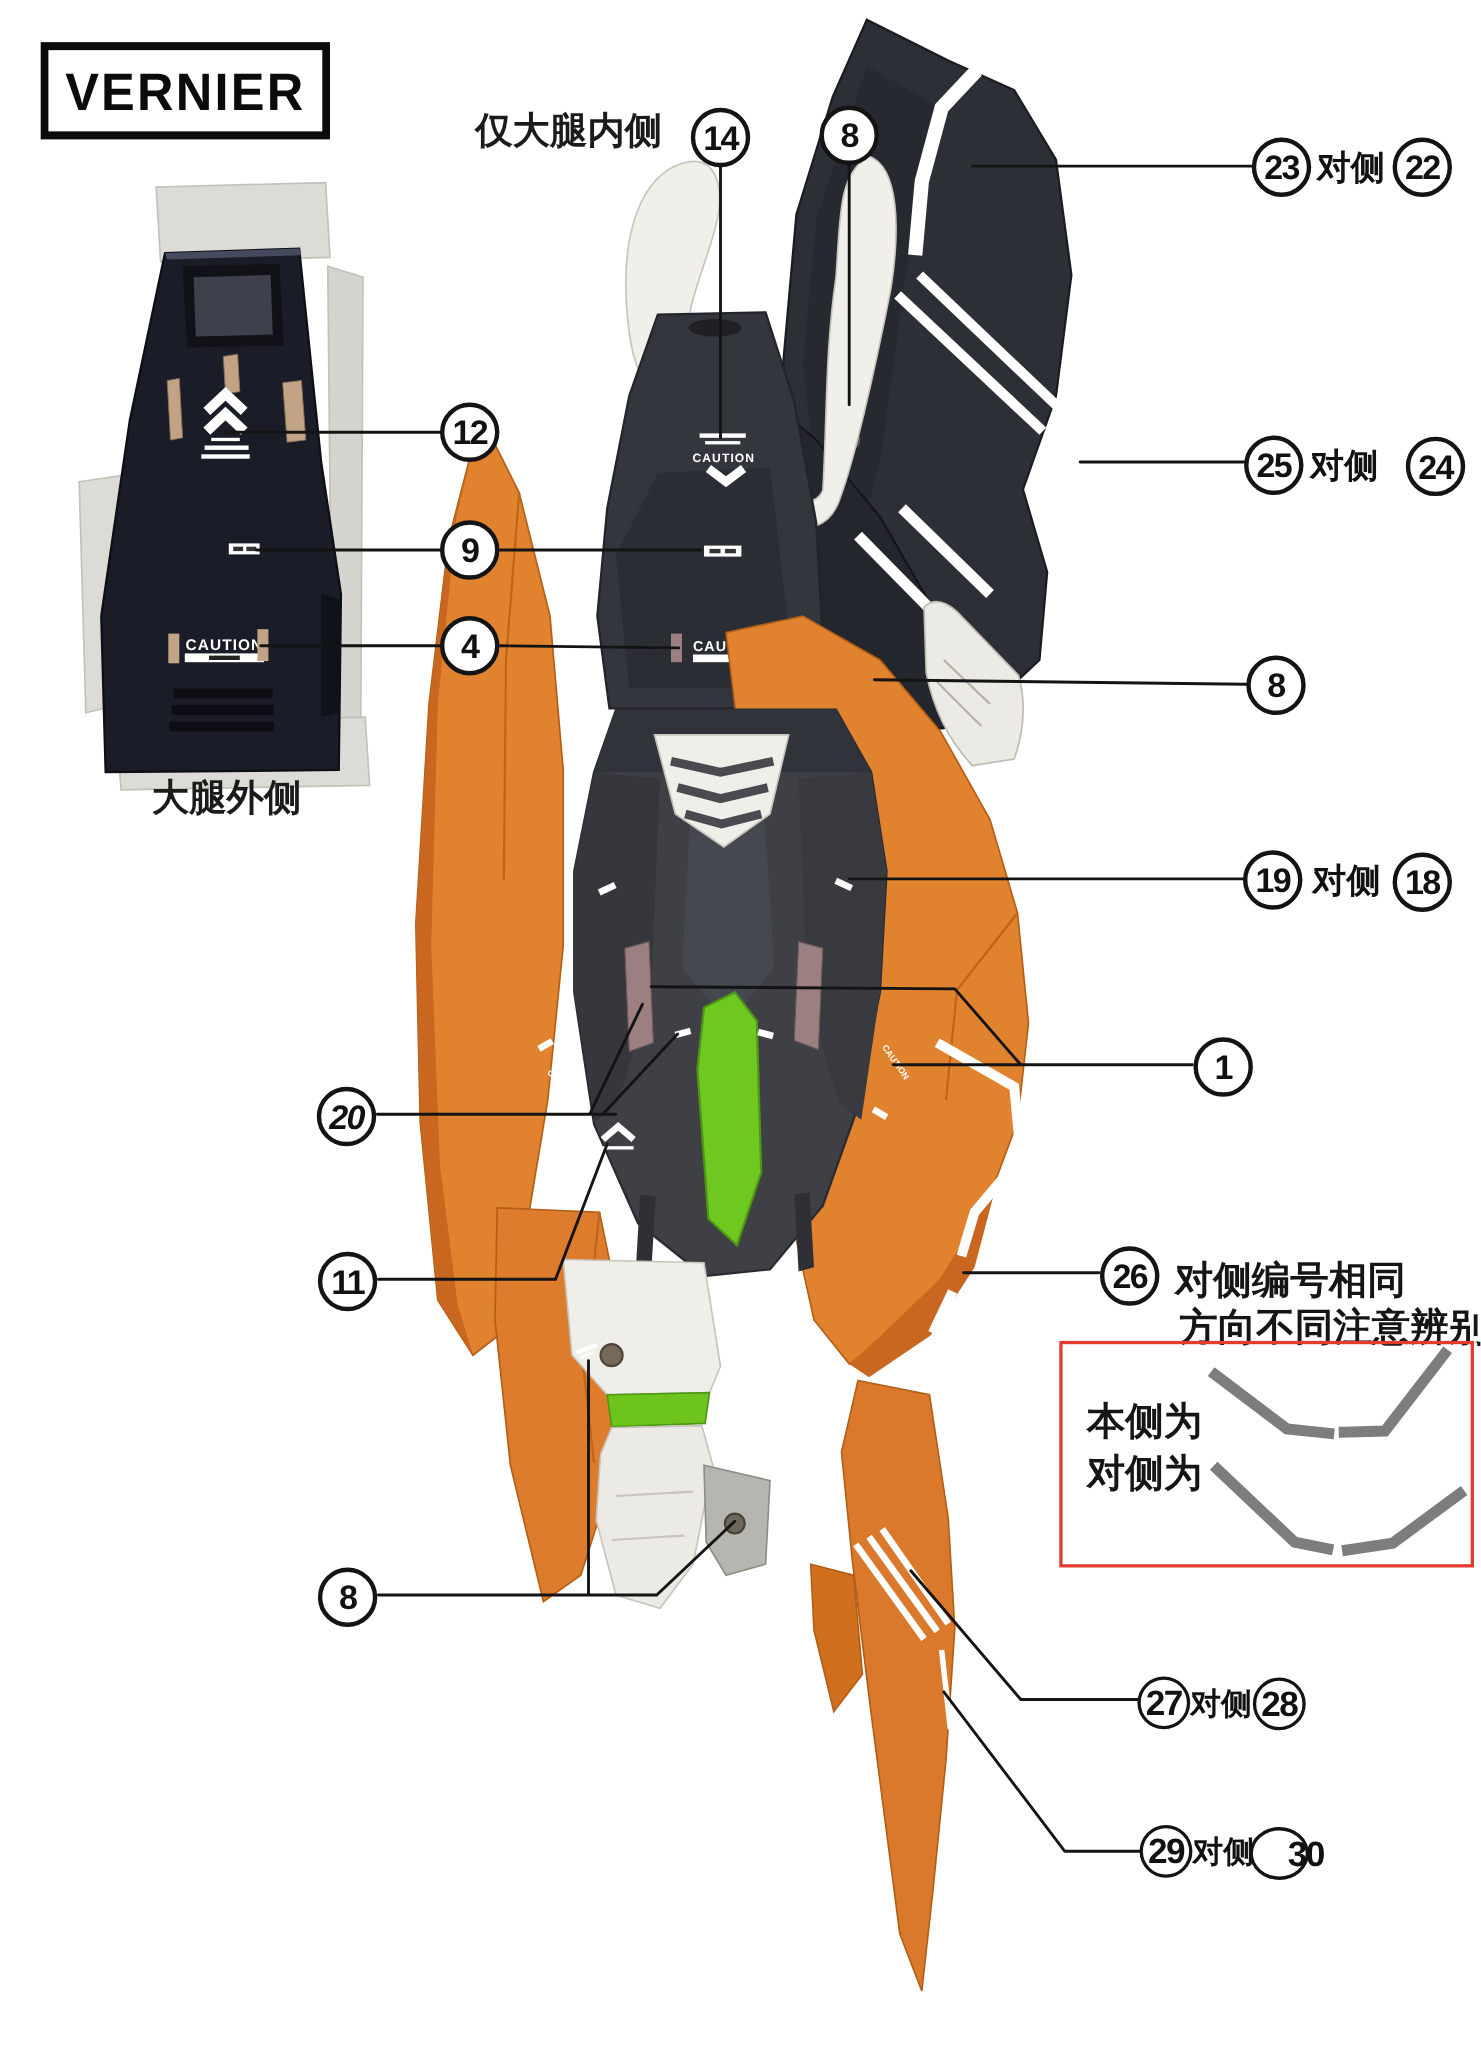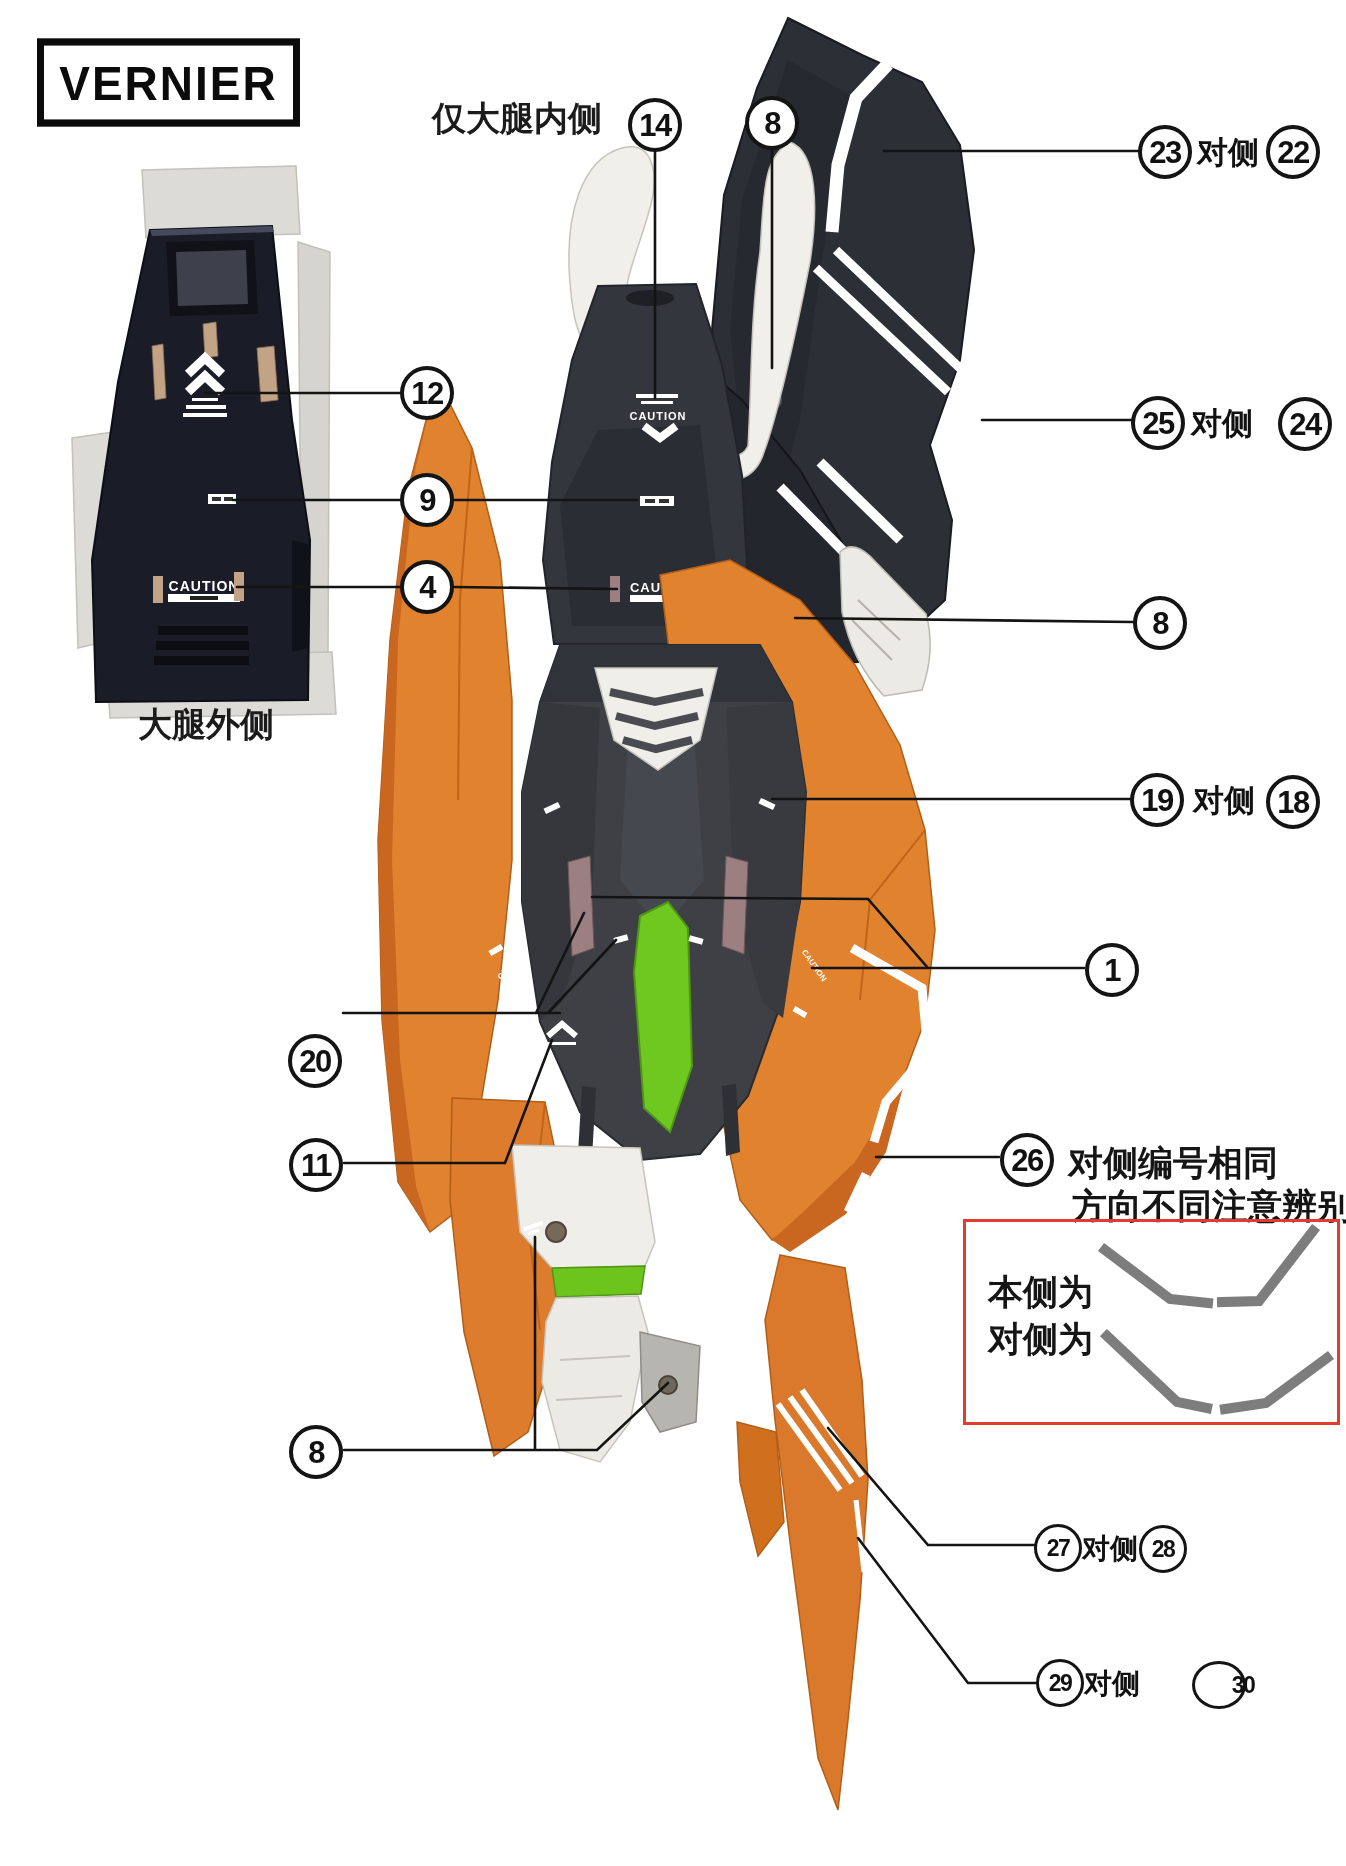--- a/index.html
+++ b/index.html
@@ -5,21 +5,21 @@
   html,body{margin:0;padding:0;background:#ffffff;}
   .page{position:relative;width:1346px;height:1866px;background:#fff;overflow:hidden;
         font-family:"Liberation Sans",sans-serif;}
   svg.art{position:absolute;left:0;top:0;}
   .logo{position:absolute;left:37px;top:40px;width:263px;height:85px;border:7px solid #0b0b0b;
         background:#fff;box-sizing:border-box;display:flex;align-items:center;justify-content:center;
         font:800 46px "Liberation Sans",sans-serif;letter-spacing:2px;color:#0b0b0b;transform:scaleY(1.04);}
   .co{position:absolute;box-sizing:border-box;width:54px;height:54px;background:#fff;
       border:4px solid #141414;border-radius:50%;display:flex;align-items:center;justify-content:center;
       font:700 31px/1 "Liberation Sans",sans-serif;color:#111;transform:translate(-50%,-50%);letter-spacing:-1.5px;}
-  .co.small{width:48px;height:48px;font-size:23px;border-width:3.5px;}
+  .co.small{width:48px;height:48px;font-size:32px;border-width:3.5px;}
   .ds{position:absolute;transform:translate(-50%,-50%);font:600 31px "Liberation Sans",sans-serif;
       color:#111;white-space:nowrap;}
   .ds.small{font-size:28px;}
   .lbl{position:absolute;font:600 34px "Liberation Sans",sans-serif;color:#1b1b1b;white-space:nowrap;}
   .note-line{position:absolute;font:600 35px "Liberation Sans",sans-serif;color:#151515;white-space:nowrap;}
   .redbox{position:absolute;left:963px;top:1219px;width:377px;height:206px;box-sizing:border-box;
       border:3px solid #e23b30;background:transparent;}
 </style>
 </head>
 <body>
@@ -245,30 +245,30 @@
 <div class="ds" style="left:1228px;top:153px;">对侧</div>
 <div class="co" style="left:1293px;top:152px;">22</div>
 <div class="co" style="left:1158px;top:423px;">25</div>
 <div class="ds" style="left:1222px;top:424px;">对侧</div>
 <div class="co" style="left:1305px;top:424px;">24</div>
 <div class="co" style="left:1160px;top:623px;">8</div>
 <div class="co" style="left:1157px;top:800px;">19</div>
 <div class="ds" style="left:1224px;top:801px;">对侧</div>
 <div class="co" style="left:1293px;top:802px;">18</div>
 <div class="co" style="left:1112px;top:970px;">1</div>
-<div class="co" style="left:315px;top:1061px;">20</div>
+<div class="co" style="left:315px;top:1015px;font-style:italic;">20</div>
 <div class="co" style="left:316px;top:1165px;">11</div>
 <div class="co" style="left:316px;top:1452px;">8</div>
 <div class="co" style="left:1027px;top:1160px;">26</div>
 <div class="co small" style="left:1058px;top:1548px;">27</div>
 <div class="ds small" style="left:1110px;top:1549px;">对侧</div>
 <div class="co small" style="left:1163px;top:1549px;">28</div>
 <div class="co small" style="left:1060px;top:1683px;">29</div>
 <div class="ds small" style="left:1112px;top:1684px;">对侧</div>
-<div class="co small" style="left:1219px;top:1685px;padding-left:48px;">30</div>
+<div class="co small" style="left:1163px;top:1685px;padding-left:48px;">30</div>
 
 <div class="note-line" style="left:1068px;top:1140px;font-family:Liberation Serif, serif;">对侧编号相同</div>
 <div class="note-line" style="left:1072px;top:1183px;">方向不同注意辨别</div>
 
 <div class="redbox"></div>
 <div class="note-line" style="left:988px;top:1252px;margin-top:17px;">本侧为</div>
 <div class="note-line" style="left:988px;top:1316px;">对侧为</div>
 
 </div>
 

